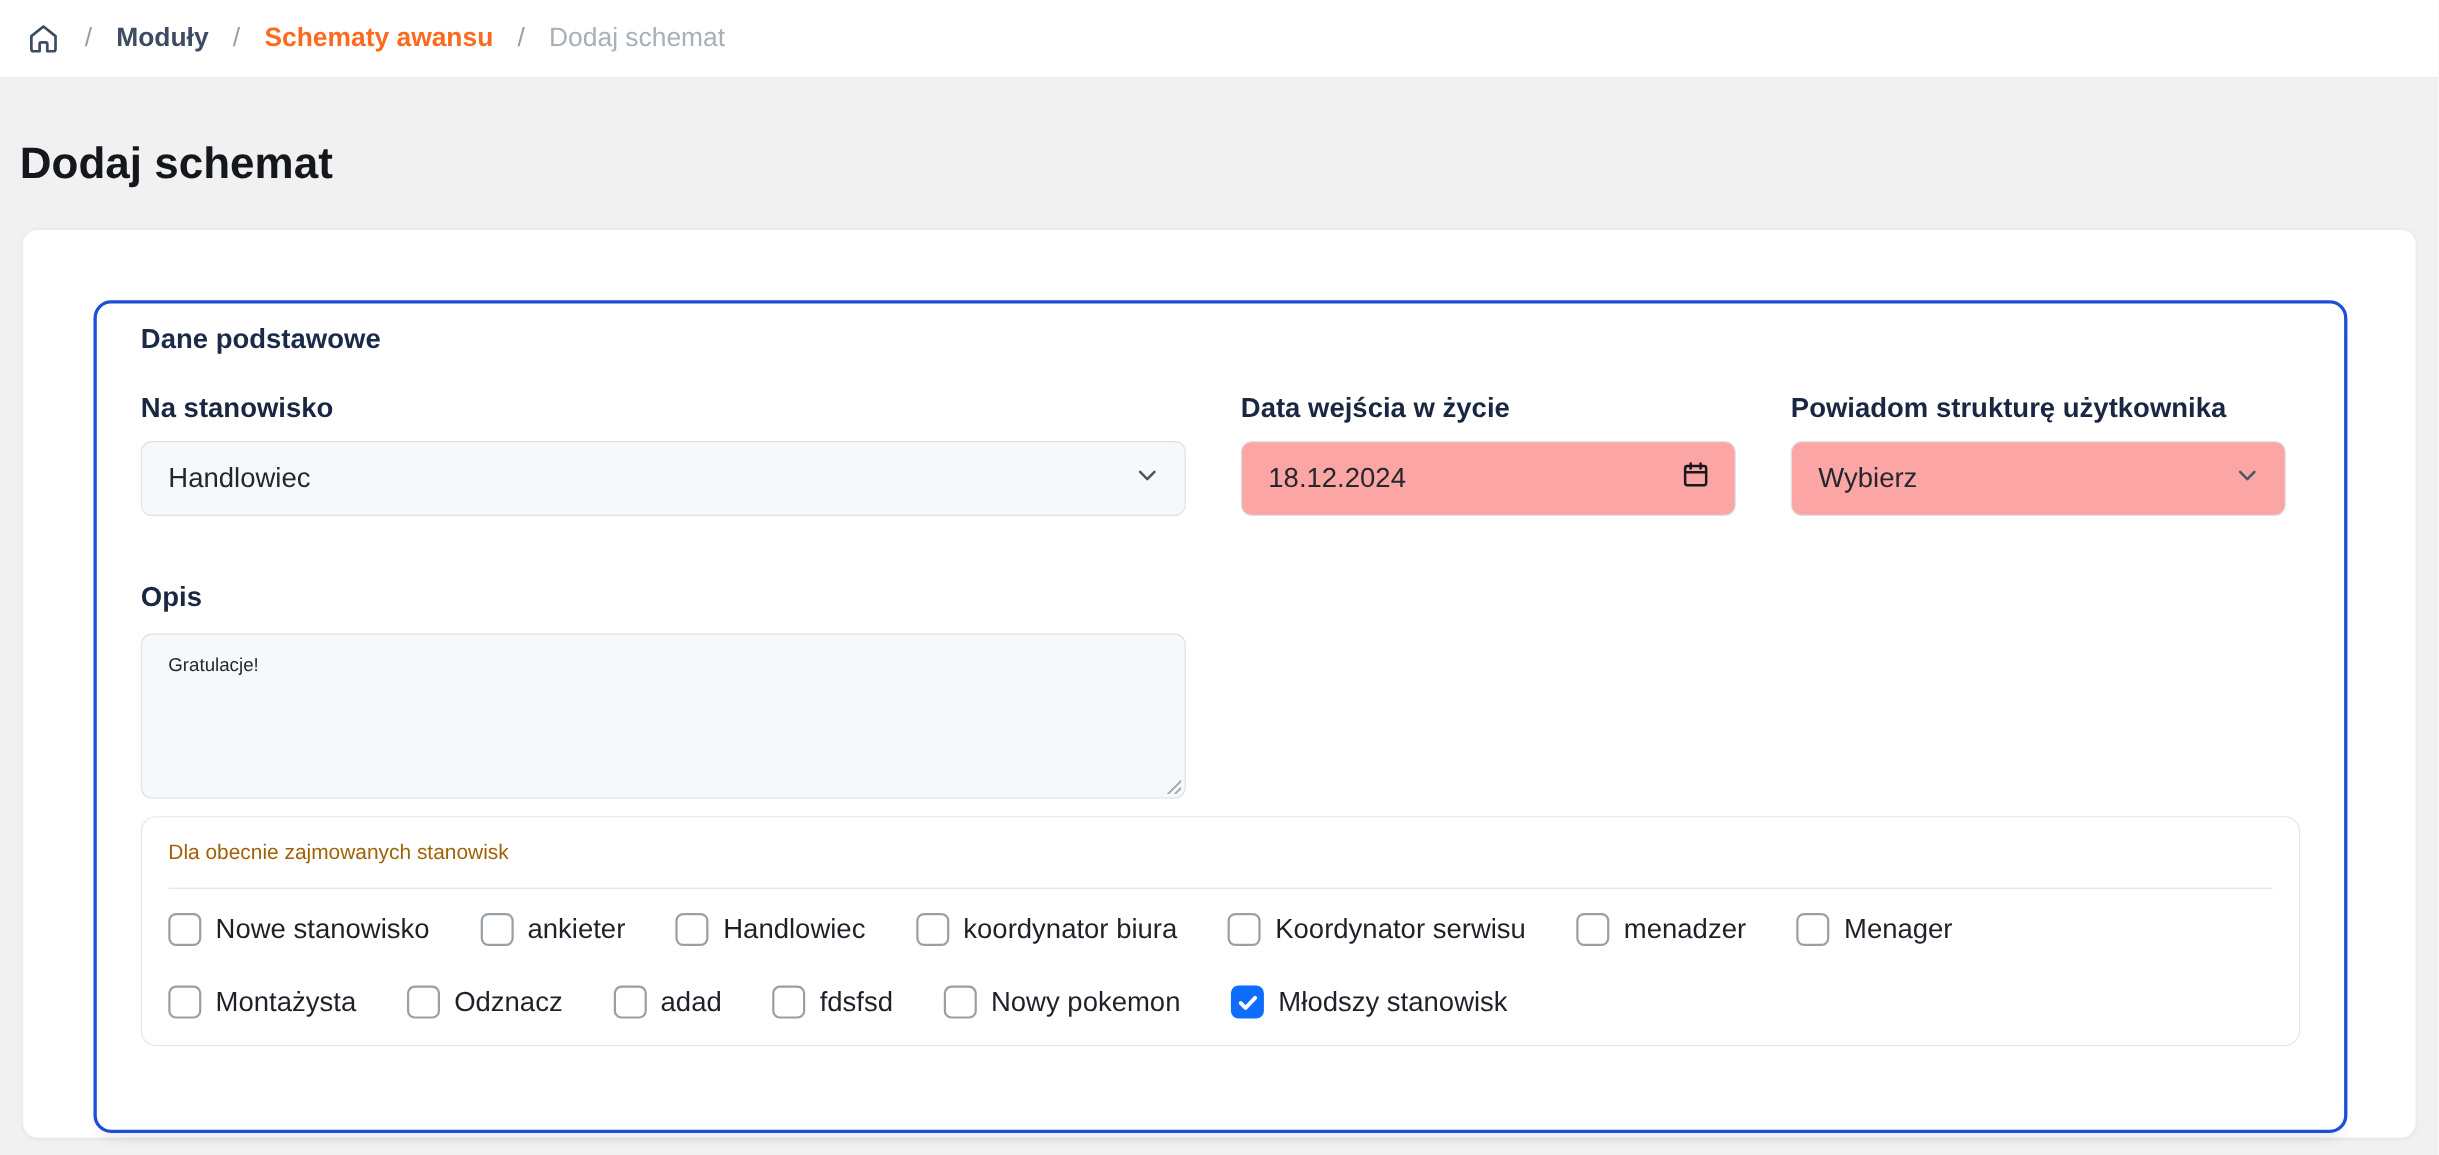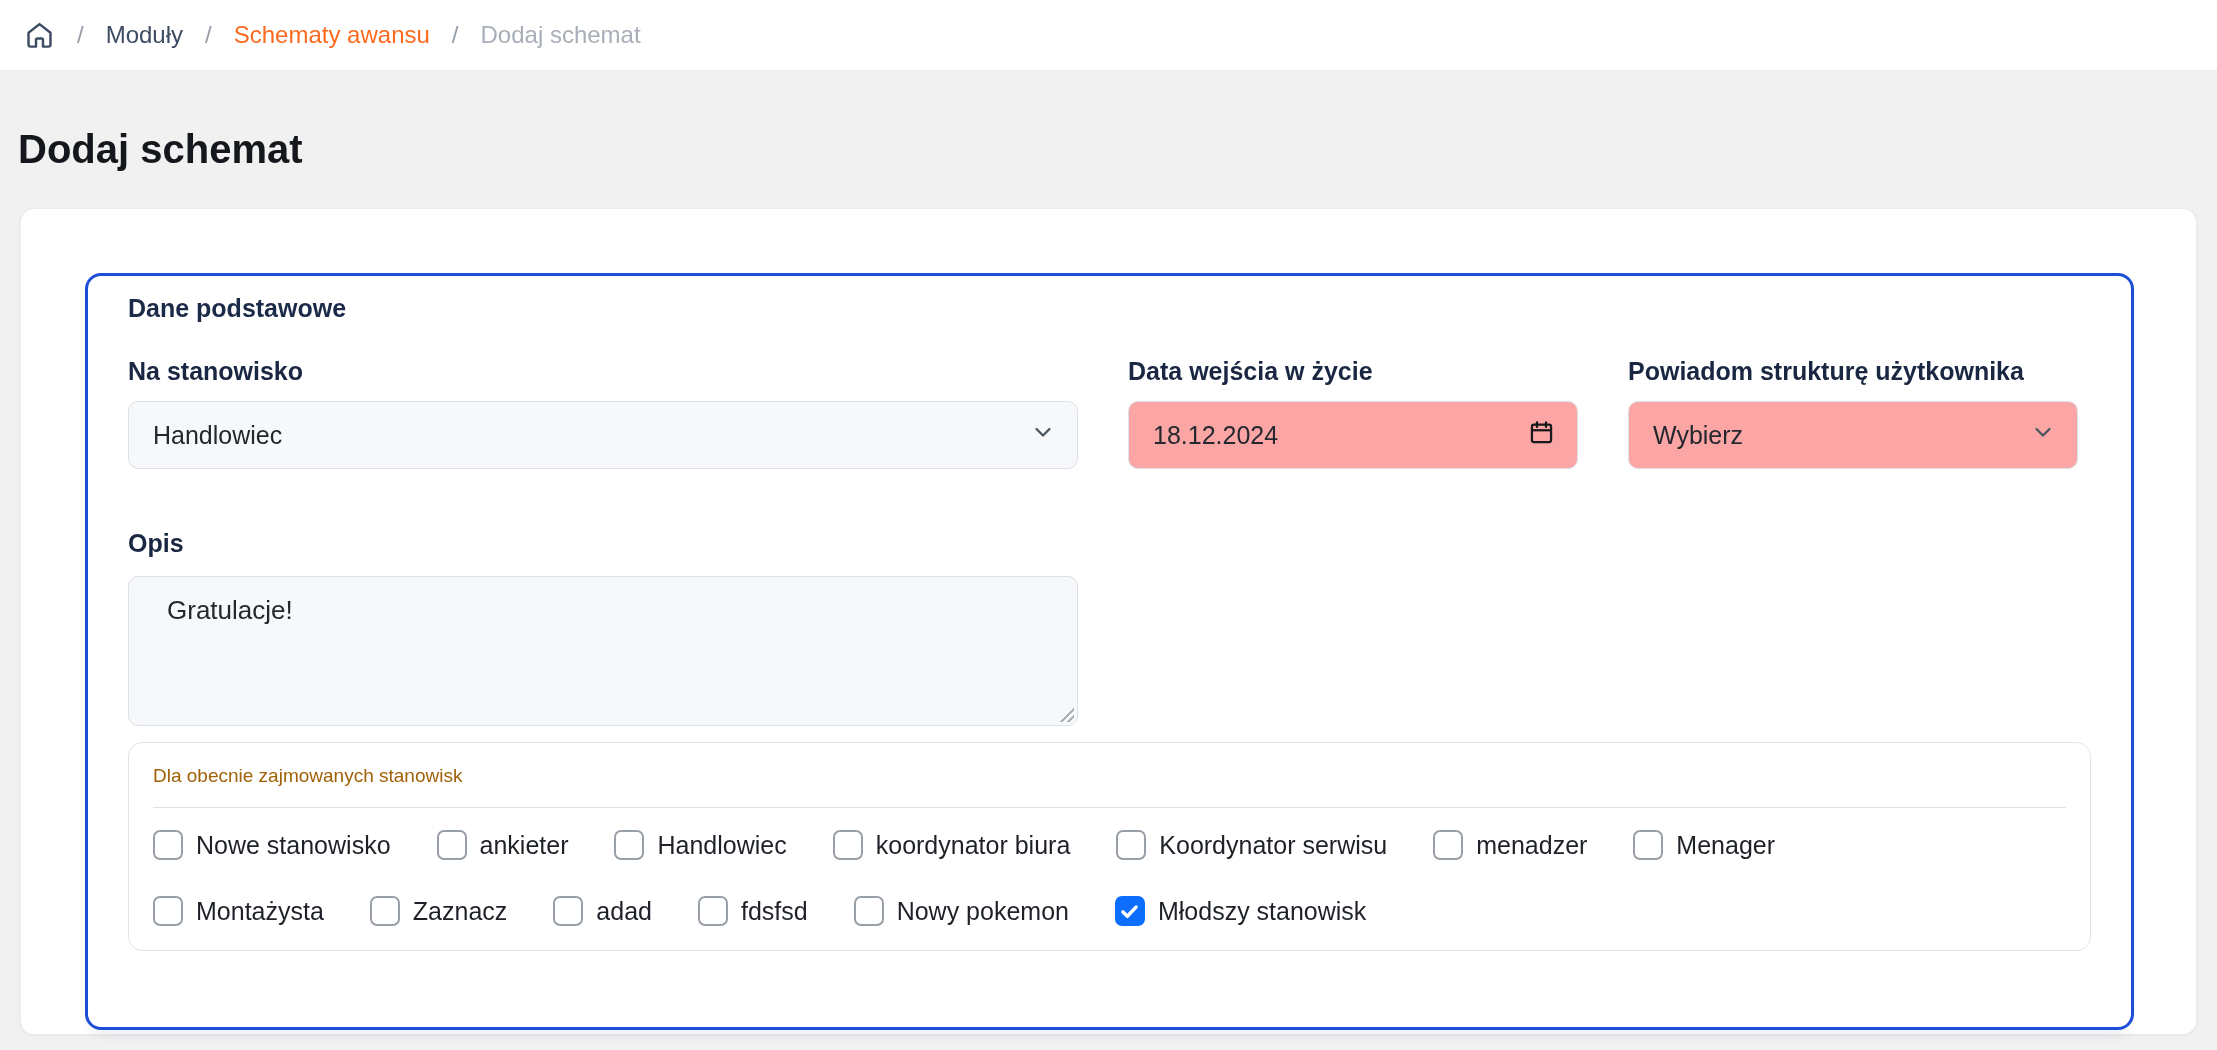--- a/index.html
+++ b/index.html
@@ -4,21 +4,21 @@
 <style>
   html,body{margin:0;padding:0}
   body{font-family:"Liberation Sans","DejaVu Sans",sans-serif;}
   .screen{width:2217px;height:1050px;overflow:hidden;background:#f1f1f2;position:relative}
 
   
   .topbar{height:70px;background:#ffffff;border-bottom:1px solid #ececee;
           display:flex;align-items:center;gap:22px;padding:0 0 0 24px;font-size:24px}
   .home-ic{display:flex;align-items:center}
   .sep{color:#959ea9;font-weight:400}
-  .crumb{color:#3e4c63;font-weight:400;cursor:pointer}
+  .crumb{color:#3e4c63;font-weight:700;cursor:pointer}
   .crumb.orange{color:#fb6a1e}
   .crumb.muted{color:#a9afb7;font-weight:400;cursor:default}
 
   .page-title{margin:0;padding:56px 0 36px 18px;font-size:40px;font-weight:800;color:#14171b}
 
   .outer-card{margin:0 20px;background:#fff;border:1px solid #ececef;border-radius:14px;
               padding:64px 62px 4px 64px;box-shadow:0 1px 3px rgba(20,20,30,.05)}
   .inner-card{border:3px solid #1d4ed8;border-radius:16px;background:#fff;
               padding:18px 40px 76px 40px;box-shadow:0 10px 14px -8px rgba(25,35,60,.12)}
 
@@ -29,21 +29,21 @@
   .col-sm{width:450px}
   .field-label{display:block;font-size:25px;font-weight:700;color:#1a2742;margin:0 0 15px 0}
 
   .control{height:68px;border:1px solid #dce1e8;border-radius:10px;box-sizing:border-box;
            display:flex;align-items:center;justify-content:space-between;
            padding:0 22px 0 24px;font-size:25px;color:#24282e;cursor:pointer;background:#fca5a5}
   .control.tint{background:#f7f8fa}
 
   .opis-label{margin-bottom:18px}
   .textarea-box{width:950px;height:150px;border:1px solid #dce1e8;border-radius:10px;
-                box-sizing:border-box;background:#f7f8fa;padding:18px 38px;font-size:26px;
+                box-sizing:border-box;background:#f7f8fa;padding:18px 24px;font-size:17px;
                 color:#24282e;position:relative;cursor:text}
   .textarea-box::after{content:"";position:absolute;right:3px;bottom:3px;width:15px;height:15px;
                 background:repeating-linear-gradient(-45deg,transparent 0 3px,#aab0b6 3px 5px);
                 clip-path:polygon(100% 0,100% 100%,0 100%)}
 
   .panel{border:1px solid #e0e4ea;border-radius:14px;margin-top:16px;padding:18px 24px 24px}
   .panel-header{display:flex;justify-content:space-between;align-items:baseline;
                 padding:4px 0 20px;border-bottom:1px solid #dee1e5}
   .panel-title{font-size:19px;font-weight:400;color:#a16207}
   .panel-links{display:flex;gap:22px;font-size:24px;color:#5d6b7c}
@@ -192,21 +192,21 @@
             <span class="cb-box">
               
             </span>
             <span class="cb-label">Montażysta</span>
           </div>
 
           <div class="cb-item">
             <span class="cb-box">
               
             </span>
-            <span class="cb-label">Zaznacz</span>
+            <span class="cb-label">Odznacz</span>
           </div>
 
           <div class="cb-item">
             <span class="cb-box">
               
             </span>
             <span class="cb-label">adad</span>
           </div>
 
           <div class="cb-item">

